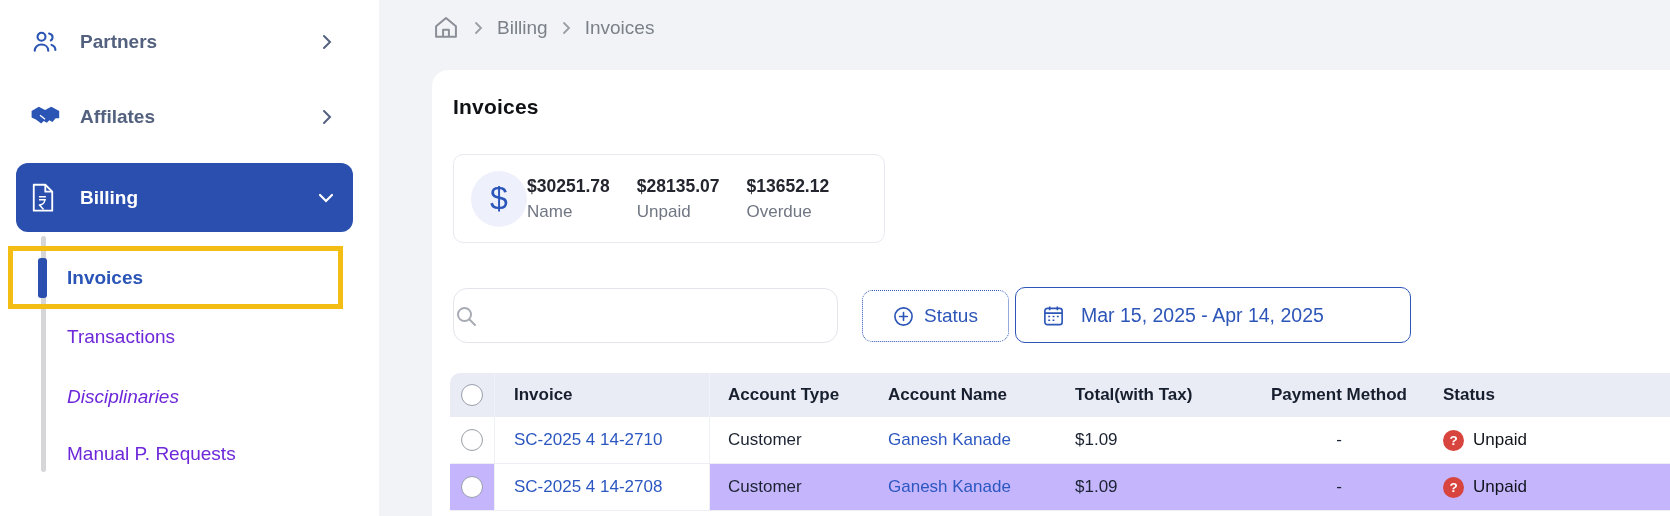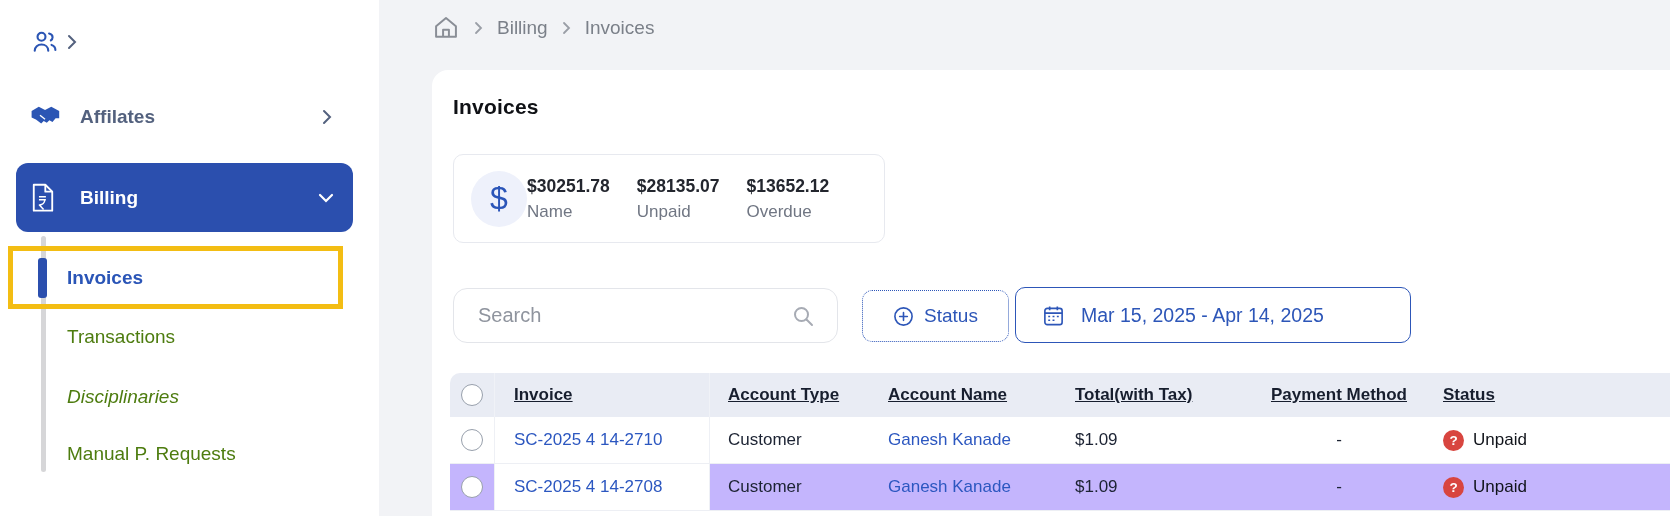--- a/index.html
+++ b/index.html
@@ -34,21 +34,21 @@
   .track-line {
     position:absolute; left:41px; top:236px; width:5px; height:236px;
     background:#d6d6d8; border-radius:3px;
   }
   .active-bar {
     position:absolute; left:38px; top:258px; width:9px; height:40px;
     background:#2b4fae; border-radius:3px;
   }
   .sub-item {
     position:absolute; left:67px; width:260px; height:34px;
-    display:flex; align-items:center; font-size:19px; color:#4d7c0f;
+    display:flex; align-items:center; font-size:19px; color:#6d28d9;
     font-weight:500; cursor:pointer;
   }
   .sub-item.active { color:#2a55b7; font-weight:600; }
   #sub-invoices { top:261px; }
   #sub-transactions { top:320px; }
   #sub-disciplinaries { top:380px;font-style:italic; }
   #sub-manual { top:437px; }
 
   .highlight-box {
     position:absolute; left:8px; top:246px; width:335px; height:63px;
@@ -115,21 +115,21 @@
     border:1.6px solid #2d56b8; border-radius:10px; background:#fff;
     display:flex; align-items:center; color:#2d56b8; font-size:19.5px;
     font-weight:500; cursor:pointer;
   }
   .date-btn .cal { margin-left:26px; margin-right:16px; display:flex; color:#2d56b8; }
 
   
   .table { position:absolute; left:18px; top:303px; width:1220px; }
   .t-head {
     display:flex; height:44px; background:#e9ecf4; border-top-left-radius:10px;
-    align-items:center; font-size:17px; font-weight:700; color:#171e2e;text-decoration:underline;
+    align-items:center; font-size:17px; font-weight:700; color:#171e2e;
   }
   .t-row {
     display:flex; height:47px; align-items:center; font-size:17px; color:#1c2333;
     background:#fff; border-bottom:1px solid #edeff4; cursor:default;
   }
   .t-row.alt { background:#c4b5fd; }
   .col-check { width:44px; display:flex; justify-content:center; align-items:center; align-self:stretch; }
   .col-invoice {
     width:216px; align-self:stretch; display:flex; align-items:center;
     padding-left:19px; border-left:1px solid #f0f2f7; border-right:1px solid #f0f2f7;
@@ -163,20 +163,21 @@
 
     <div class="side-item" id="item-partners">
       <span class="s-icon">
         <svg width="30" height="28" viewBox="0 0 24 24" fill="none" stroke="currentColor" stroke-width="1.8" stroke-linecap="round">
           <circle cx="9" cy="7.5" r="3.4"></circle>
             <path d="M3.2 19.5c0-3.2 2.6-5.3 5.8-5.3s5.8 2.1 5.8 5.3"></path>
           <path d="M15.5 4.8c1.8.4 3 1.6 3 3.2 0 1.1-.6 2.1-1.5 2.7"></path>
             <path d="M17.6 14.5c2 .6 3.3 2.2 3.3 4.3"></path>
         </svg>
       </span>
+      <span class="s-label">Partners</span>
       <span class="chev">
         <svg width="16" height="16" viewBox="0 0 16 16" fill="none" stroke="currentColor" stroke-width="2" stroke-linecap="round">
             <path d="M5 2l6 6-6 6"></path>
           </svg>
       </span>
     </div>
 
     <div class="side-item" id="item-affilates">
       <span class="s-icon">
         <svg width="32" height="24" viewBox="0 0 26 20" fill="currentColor">
@@ -269,21 +270,20 @@
           </div>
           <div class="stat">
             <div class="v">$13652.12</div>
             <div class="l">Overdue</div>
           </div>
         </div>
       </div>
 
       <div class="filter-row">
         <div class="search-wrap">
-          <input type="text" placeholder="Search" style="">
           <span class="mag">
             <svg width="24" height="24" viewBox="0 0 24 24" fill="none" stroke="currentColor" stroke-width="2" stroke-linecap="round">
               <circle cx="10.5" cy="10.5" r="6.5"></circle>
                 <path d="M15.5 15.5L21 21"></path>
             </svg>
           </span>
         </div>
 
         <div class="status-btn">
           <span style="display:flex;">

